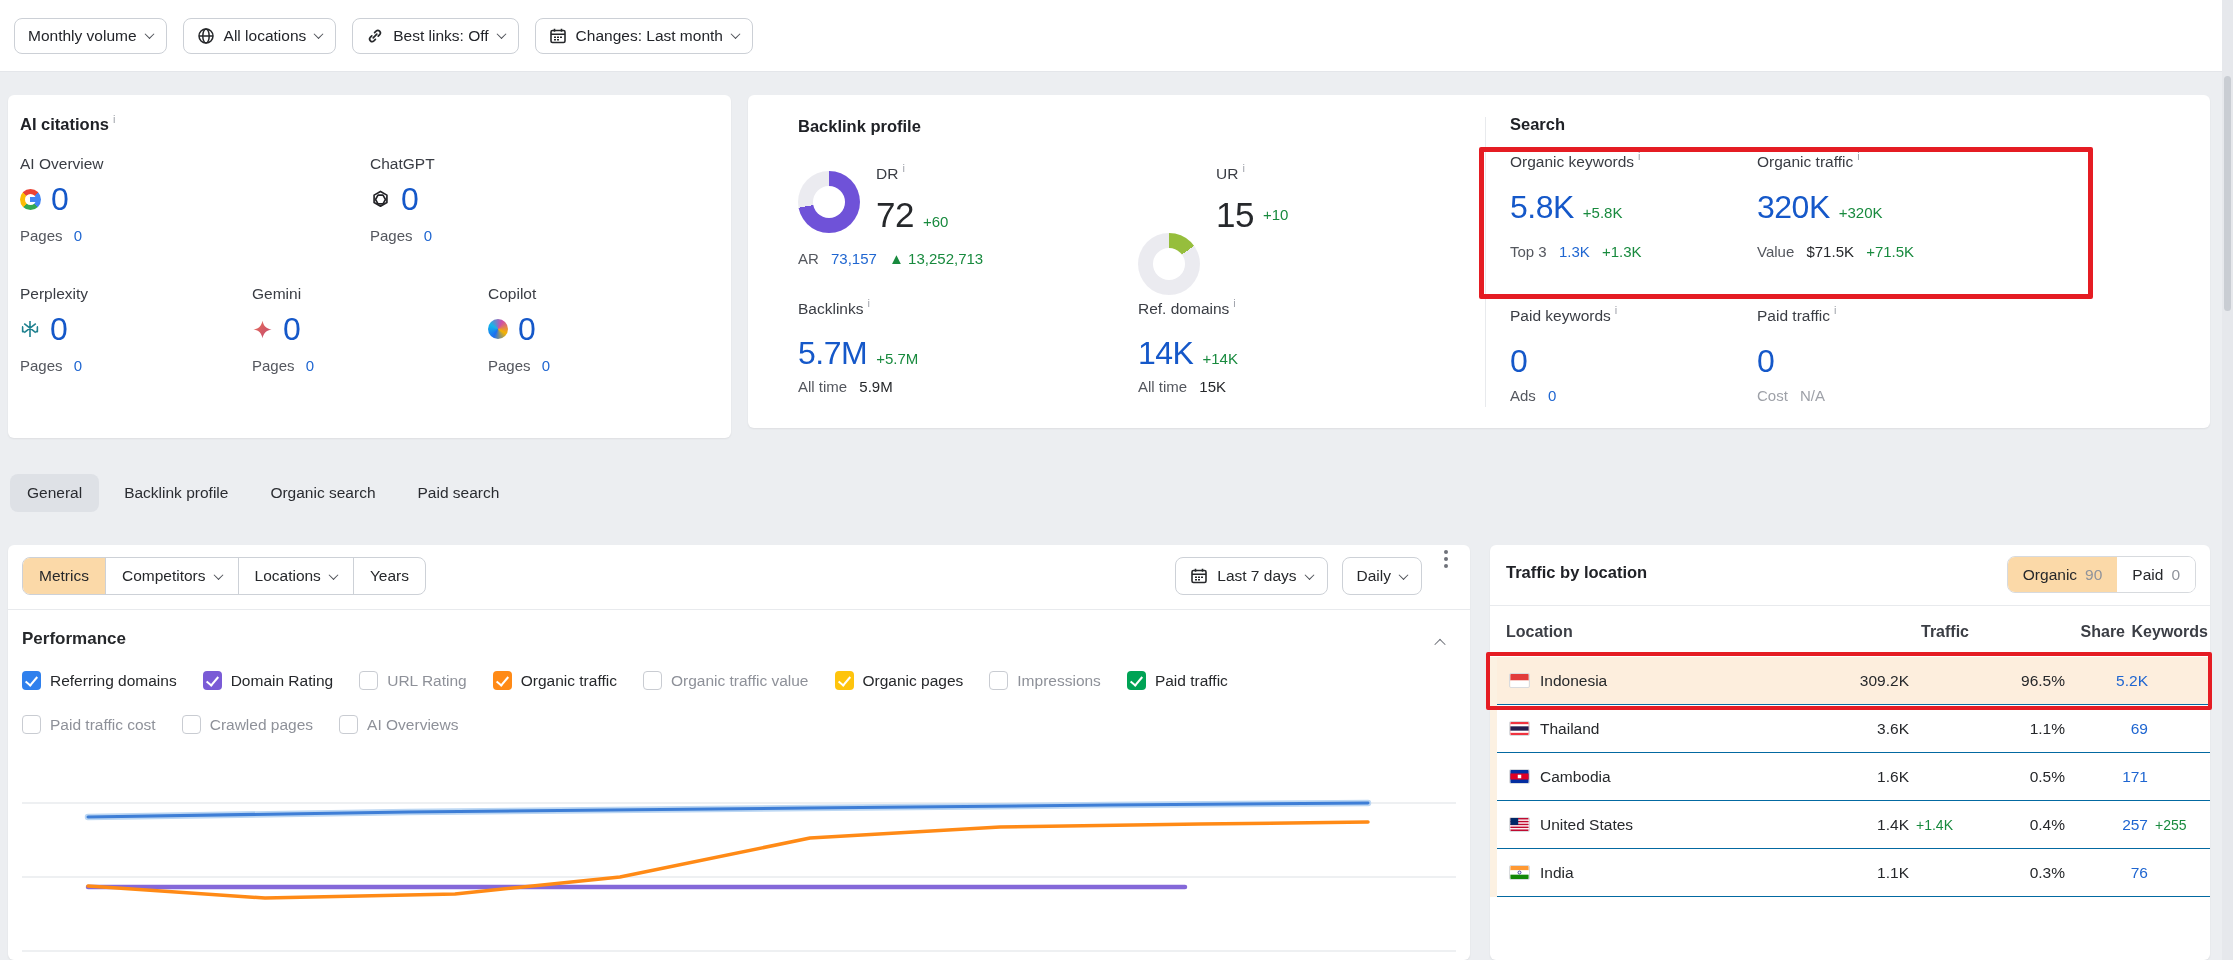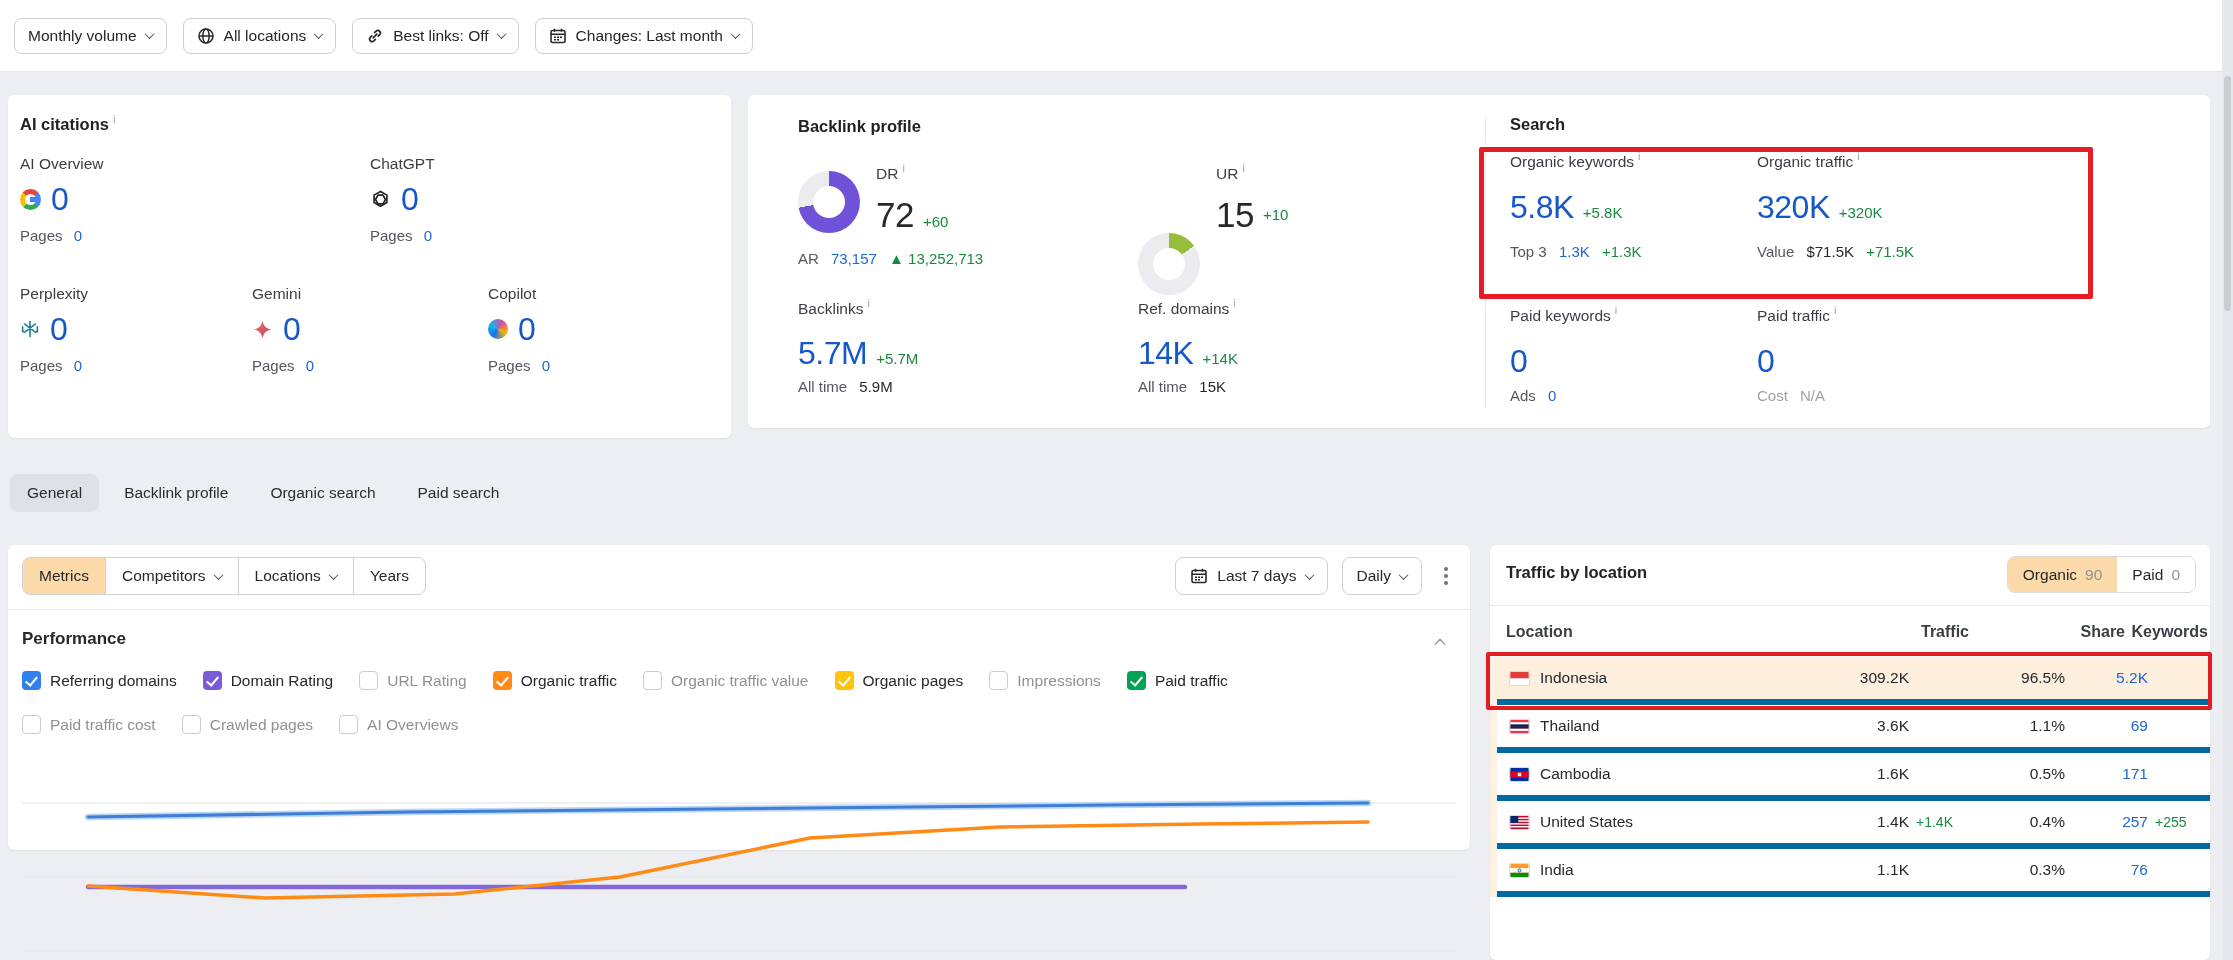--- a/index.html
+++ b/index.html
@@ -75,21 +75,21 @@
   .tg .seg.on { background:#fbd9a8; }
   .count { color:#8f939b; }
   .loc-head { position:absolute; left:0; top:66px; width:780px; display:grid;
     grid-template-columns:1fr 150px 100px 135px; padding:12px 10px 12px 16px;
     font-size:16px; font-weight:700; color:#3b3e45; }
   .loc-head .r { text-align:right; }
   .loc-head .kw { padding-right:52px; }
   .loc-head .tr { padding-right:56px; }
   #loc-rows { position:absolute; left:0; top:112px; width:720px; border-left:7px solid #fcf1e2; }
   .loc-row { height:48px; display:grid; grid-template-columns:1fr 150px 100px 135px;
-    align-items:center; padding:0 10px 0 12px; border-bottom:6px solid #0369a1; font-size:15.5px; cursor:pointer; }
+    align-items:center; padding:0 10px 0 12px; border-bottom:1px solid #0369a1; font-size:15.5px; cursor:pointer; }
   .loc-row.hl { background:#fdeedd; }
   .loc-name { display:flex; align-items:center; gap:10px; color:#26282b; }
   .cell2 { display:grid; grid-template-columns:1fr 56px; align-items:baseline; }
   .cell2.kwc { grid-template-columns:1fr 52px; }
   .cell2 .v { text-align:right; }
   .cell2 .d { text-align:left; padding-left:7px; font-size:14px; color:#188a3e; }
   .sharec { text-align:right; }
   .flag { width:21px; height:15px; border:1px solid #d9dbde; border-radius:2px; flex:none; }
   .pg-arrow { width:10px; height:10px; border-right:2.2px solid #c6c9ce; border-bottom:2.2px solid #c6c9ce; cursor:pointer; }
   .pg-arrow.left { transform:rotate(135deg); }
@@ -310,39 +310,39 @@
   </div>
 </div>
 
 <div id="tabs">
   <div class="tab on">General</div>
   <div class="tab">Backlink profile</div>
   <div class="tab">Organic search</div>
   <div class="tab">Paid search</div>
 </div>
 
-<div class="card" id="card-chart" style="left:8px;top:545px;width:1462px;height:305px;">
+<div class="card" id="card-chart" style="left:8px;top:545px;width:1462px;height:415px;">
   <div class="abs" style="left:14px;top:12px;width:1434px;display:flex;align-items:center;">
     <div class="segbar">
       <div class="sb on">
           <span>Metrics</span>
         </div>
       <div class="sb">
           <span>Competitors</span>
           <span class="chev"></span>
         </div>
       <div class="sb">
           <span>Locations</span>
           <span class="chev"></span>
         </div>
       <div class="sb">
           <span>Years</span>
         </div>
     </div>
-    <div style="margin-left:auto;display:flex;align-items:center;gap:14px;">
+    <div style="margin-left:auto;display:flex;gap:14px;">
       <div class="btn">
         <span class="icn">
           <svg width="18" height="18" viewBox="0 0 18 18" fill="none" stroke="#26282b" stroke-width="1.6">
             <rect x="2" y="3.5" width="14" height="12" rx="1.5"></rect>
               <path d="M2 7.2h14M5.5 1.8v3M12.5 1.8v3"></path>
             <path stroke-width="1.4" d="M5 10.2h2M8 10.2h2M11 10.2h2M5 12.8h2M8 12.8h2"></path>
           </svg>
         </span>
         <span>Last 7 days</span>
         <span class="chev"></span>

